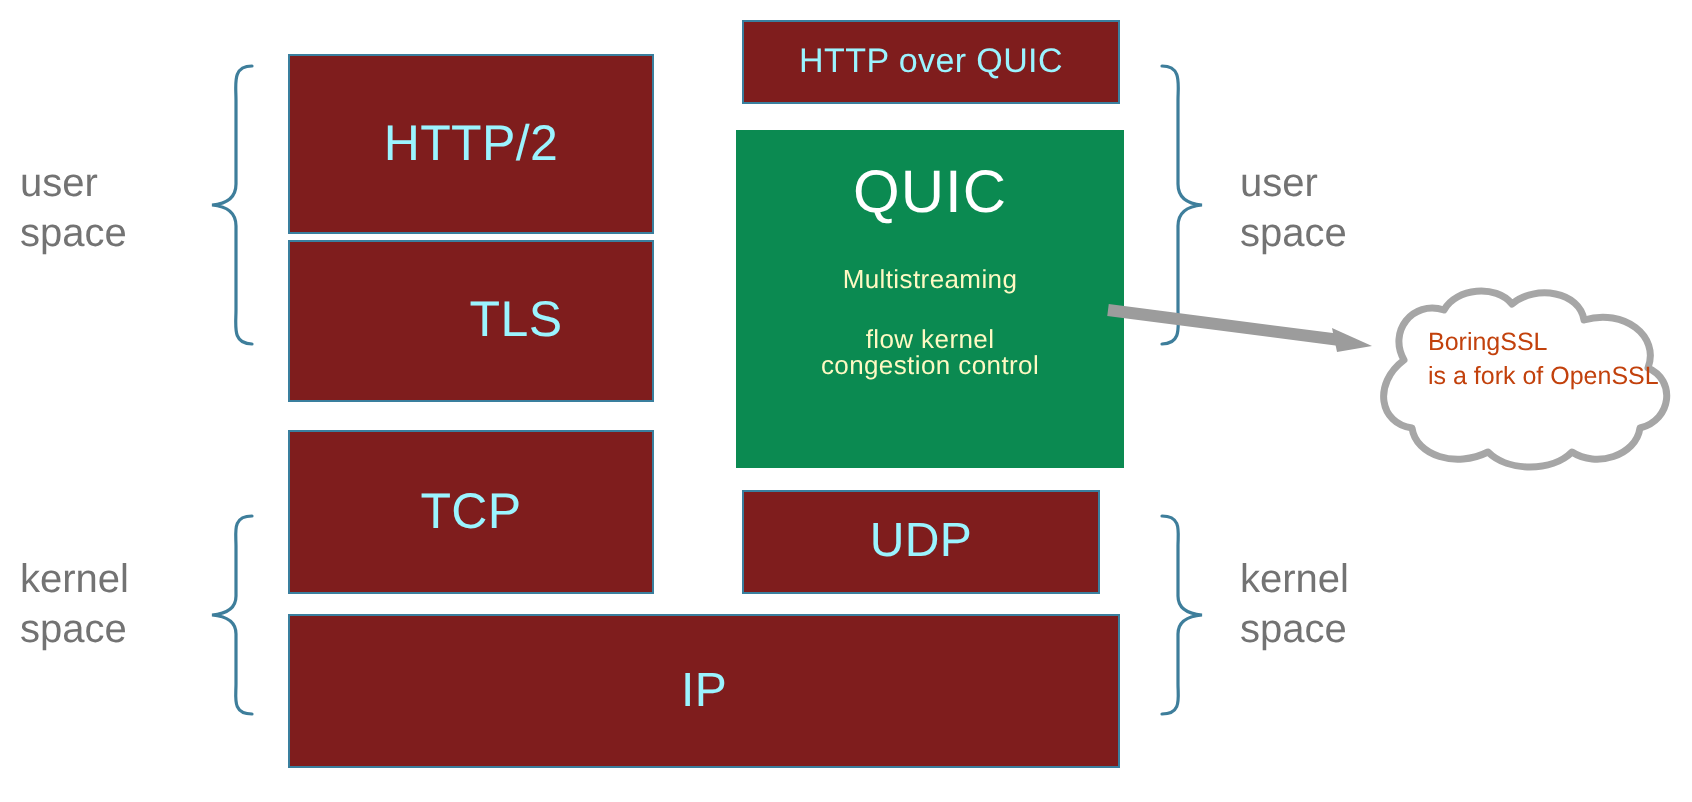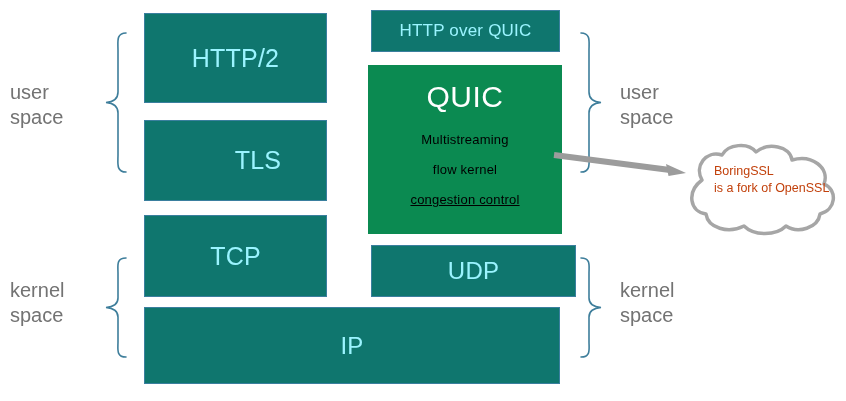--- a/index.html
+++ b/index.html
@@ -13,21 +13,21 @@
   #diagram {
     position: relative;
     width: 846px;
     height: 401px;
     background: #ffffff;
     overflow: hidden;
   }
   .layer-box {
     position: absolute;
     box-sizing: border-box;
-    background: #0f766e;
+    background: #7f1d1d;
     border: 1px solid #3A7F9E;
     display: flex;
     align-items: center;
     justify-content: center;
     color: #9BF4FF;
     font-weight: 400;
     letter-spacing: 0.2px;
   }
   .layer-box.green {
     background: #0B8A51;
@@ -38,21 +38,21 @@
   }
   .box-title-big {
     font-size: 30px;
     font-weight: normal;
     color: #FFFFFF;
     margin-top: 14px;
     letter-spacing: 0.5px;
   }
   .box-sub {
     font-size: 13px;
-    color: #000000;
+    color: #fef9c3;
     font-weight: 400;
     line-height: 1;
   }
   .side-label {
     position: absolute;
     color: #737373;
     font-size: 20px;
     line-height: 25px;
     white-space: pre-line;
   }
@@ -99,36 +99,36 @@
 
   <div class="side-label" style="left:10px; top:278px;">kernel
 space</div>
 
   <div class="brace" style="left:100px; top:255px;">
     <svg width="30" height="105" viewBox="0 0 30 105" fill="none">
       <path d="M26 3 C16 3 18 11 18 18 L18 43 C18 50 12 52 6 52.5 C12 53 18 55 18 62 L18 87 C18 94 16 102 26 102" stroke="#3E7E9B" stroke-width="1.6" fill="none" stroke-linecap="round"></path>
     </svg>
   </div>
 
-  <div class="layer-box" style="left:144px; top:13px; width:183px; height:90px; font-size:25px;">HTTP/2</div>
+  <div class="layer-box" style="left:144px; top:27px; width:183px; height:90px; font-size:25px;">HTTP/2</div>
 
   <div class="layer-box" style="left:144px; top:120px; width:183px; height:81px; font-size:25px;padding-left:45px;">TLS</div>
 
   <div class="layer-box" style="left:144px; top:215px; width:183px; height:82px; font-size:25px;">TCP</div>
 
   <div class="layer-box" style="left:371px; top:10px; width:189px; height:42px; font-size:17px;">HTTP over QUIC</div>
 
   <div class="layer-box green" style="left:368px; top:65px; width:194px; height:169px;">
     <div class="box-title-big">QUIC</div>
     <div class="box-sub" style="margin-top:19px;">Multistreaming</div>
     <div class="box-sub" style="margin-top:17px;">flow kernel</div>
-    <div class="box-sub" style="margin-top:17px;text-decoration:underline;">congestion control</div>
+    <div class="box-sub" style="">congestion control</div>
   </div>
 
-  <div class="layer-box" style="left:371px; top:245px; width:205px; height:52px; font-size:24px;">UDP</div>
+  <div class="layer-box" style="left:371px; top:245px; width:179px; height:52px; font-size:24px;">UDP</div>
 
   <div class="layer-box" style="left:144px; top:307px; width:416px; height:77px; font-size:24px;">IP</div>
 
   <div class="brace" style="left:577px; top:30px;">
     <svg width="30" height="145" viewBox="0 0 30 145" fill="none">
       <path d="M4 3 C14 3 12 12 12 20 L12 62 C12 70 18 72 24 72.5 C18 73 12 75 12 83 L12 125 C12 133 14 142 4 142" stroke="#3E7E9B" stroke-width="1.6" fill="none" stroke-linecap="round"></path>
     </svg>
   </div>
 
   <div class="side-label" style="left:620px; top:80px;">user

